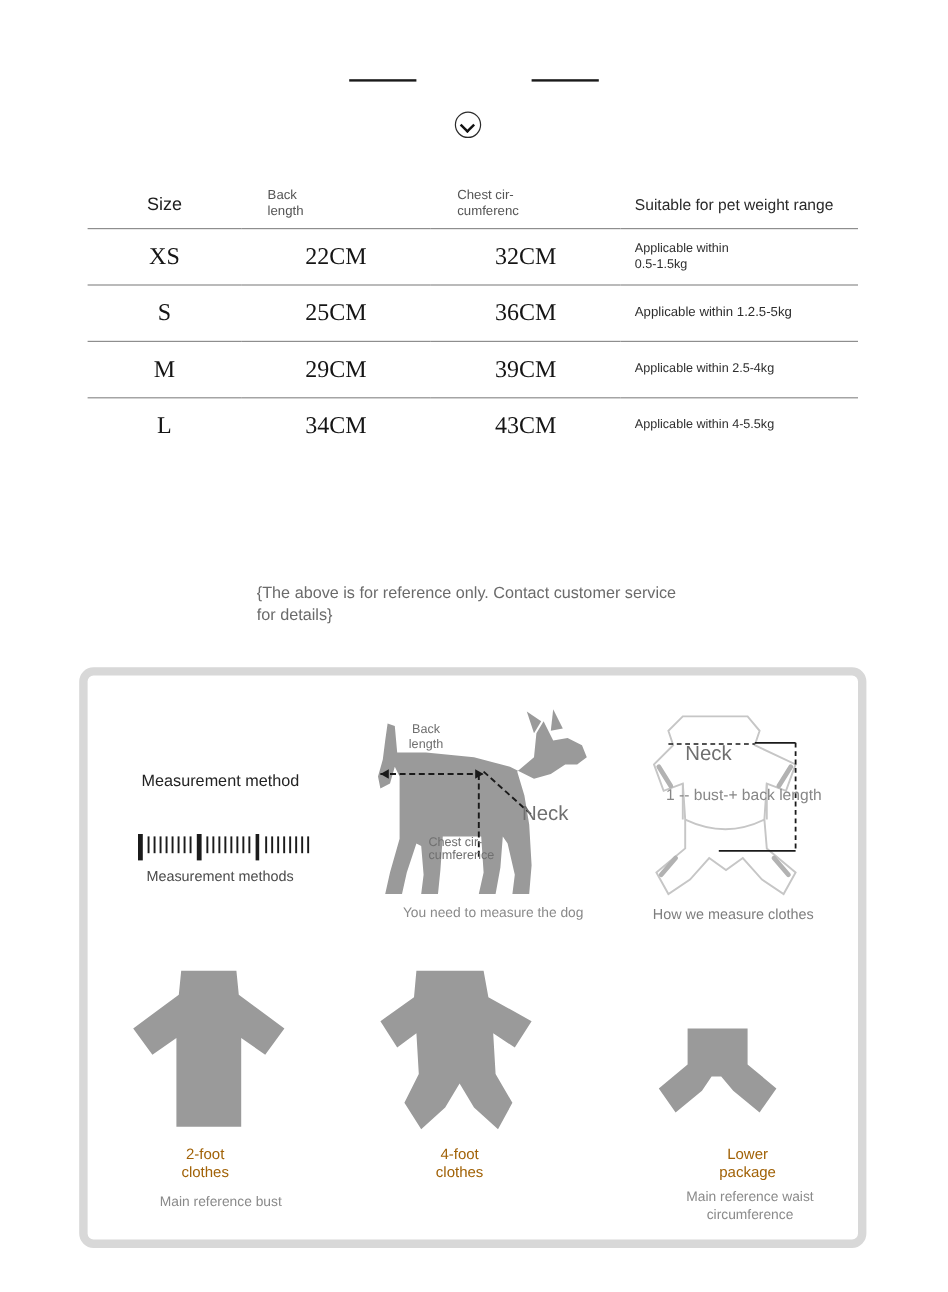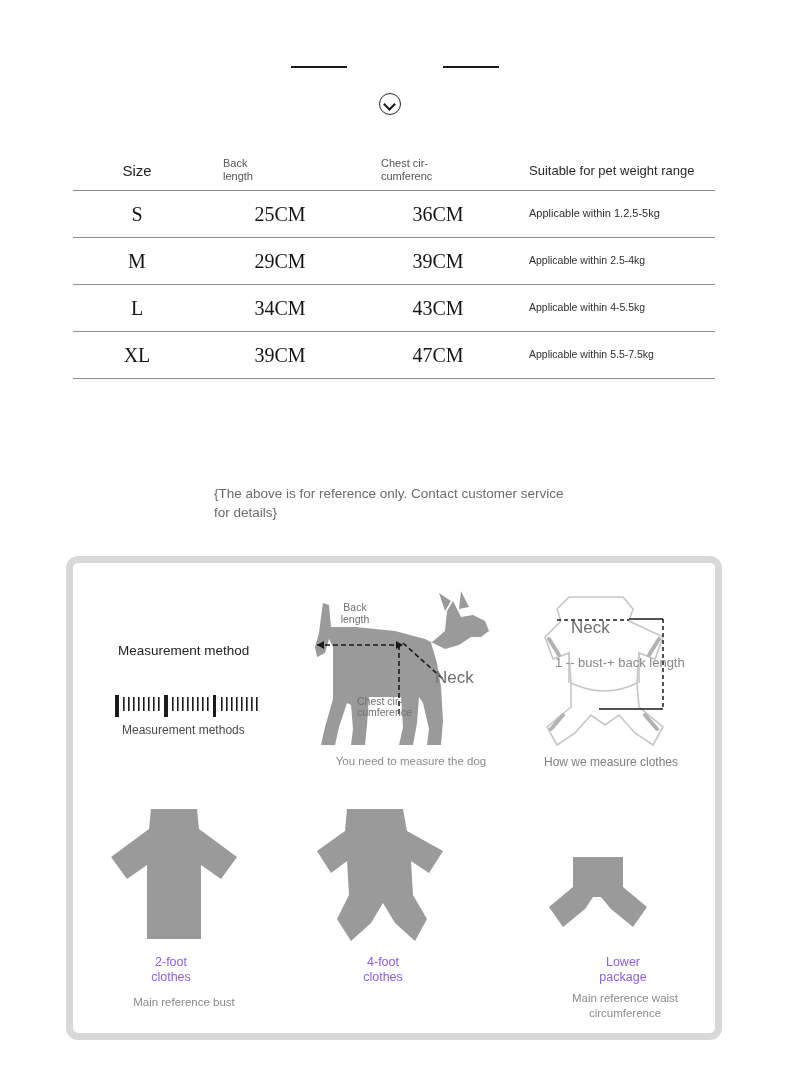--- a/index.html
+++ b/index.html
@@ -207,21 +207,21 @@
   }
 
   
   .g1-svg { position: absolute; left: 30px;  top: 240px; }
   .g2-svg { position: absolute; left: 230px; top: 240px; }
   .g3-svg { position: absolute; left: 470px; top: 290px; }
 
   .g-name {
     position: absolute;
     font-size: 12.5px;
-    color: #8b5cf6;
+    color: #a16207;
     line-height: 1.22;
     text-align: center;
   }
   .g-desc {
     position: absolute;
     font-size: 11.5px;
     color: #8a8a8a;
     line-height: 1.3;
   }
   .g1-name { left: 38px;  top: 392px; width: 120px; }
@@ -261,42 +261,45 @@
       </th>
       <th class="hdr-small">
         <div>Chest cir-</div>
         <div>cumferenc</div>
       </th>
       <th class="hdr-wide">Suitable for pet weight range</th>
     </tr>
   </thead>
   <tbody>
     <tr class="data-row">
+      <td class="cell-serif">XS</td>
+      <td class="cell-serif">22CM</td>
+      <td class="cell-serif">32CM</td>
+      <td class="cell-note">
+        <div>Applicable within</div>
+        <div>0.5-1.5kg</div>
+      </td>
+    </tr>
+    <tr class="data-row">
       <td class="cell-serif">S</td>
       <td class="cell-serif">25CM</td>
       <td class="cell-serif">36CM</td>
       <td class="cell-note mid">Applicable within 1.2.5-5kg</td>
     </tr>
     <tr class="data-row">
       <td class="cell-serif">M</td>
       <td class="cell-serif">29CM</td>
       <td class="cell-serif">39CM</td>
       <td class="cell-note">Applicable within 2.5-4kg</td>
     </tr>
     <tr class="data-row">
       <td class="cell-serif">L</td>
       <td class="cell-serif">34CM</td>
       <td class="cell-serif">43CM</td>
       <td class="cell-note">Applicable within 4-5.5kg</td>
-    </tr>
-    <tr class="data-row last">
-      <td class="cell-serif">XL</td>
-      <td class="cell-serif">39CM</td>
-      <td class="cell-serif">47CM</td>
-      <td class="cell-note">Applicable within 5.5-7.5kg</td>
     </tr>
   </tbody>
 </table>
 
 <div class="disclaimer">{The above is for reference only. Contact customer service for details}</div>
 
 <div class="panel">
   <div class="panel-inner">
 
     <div class="mm-title">Measurement method</div>

